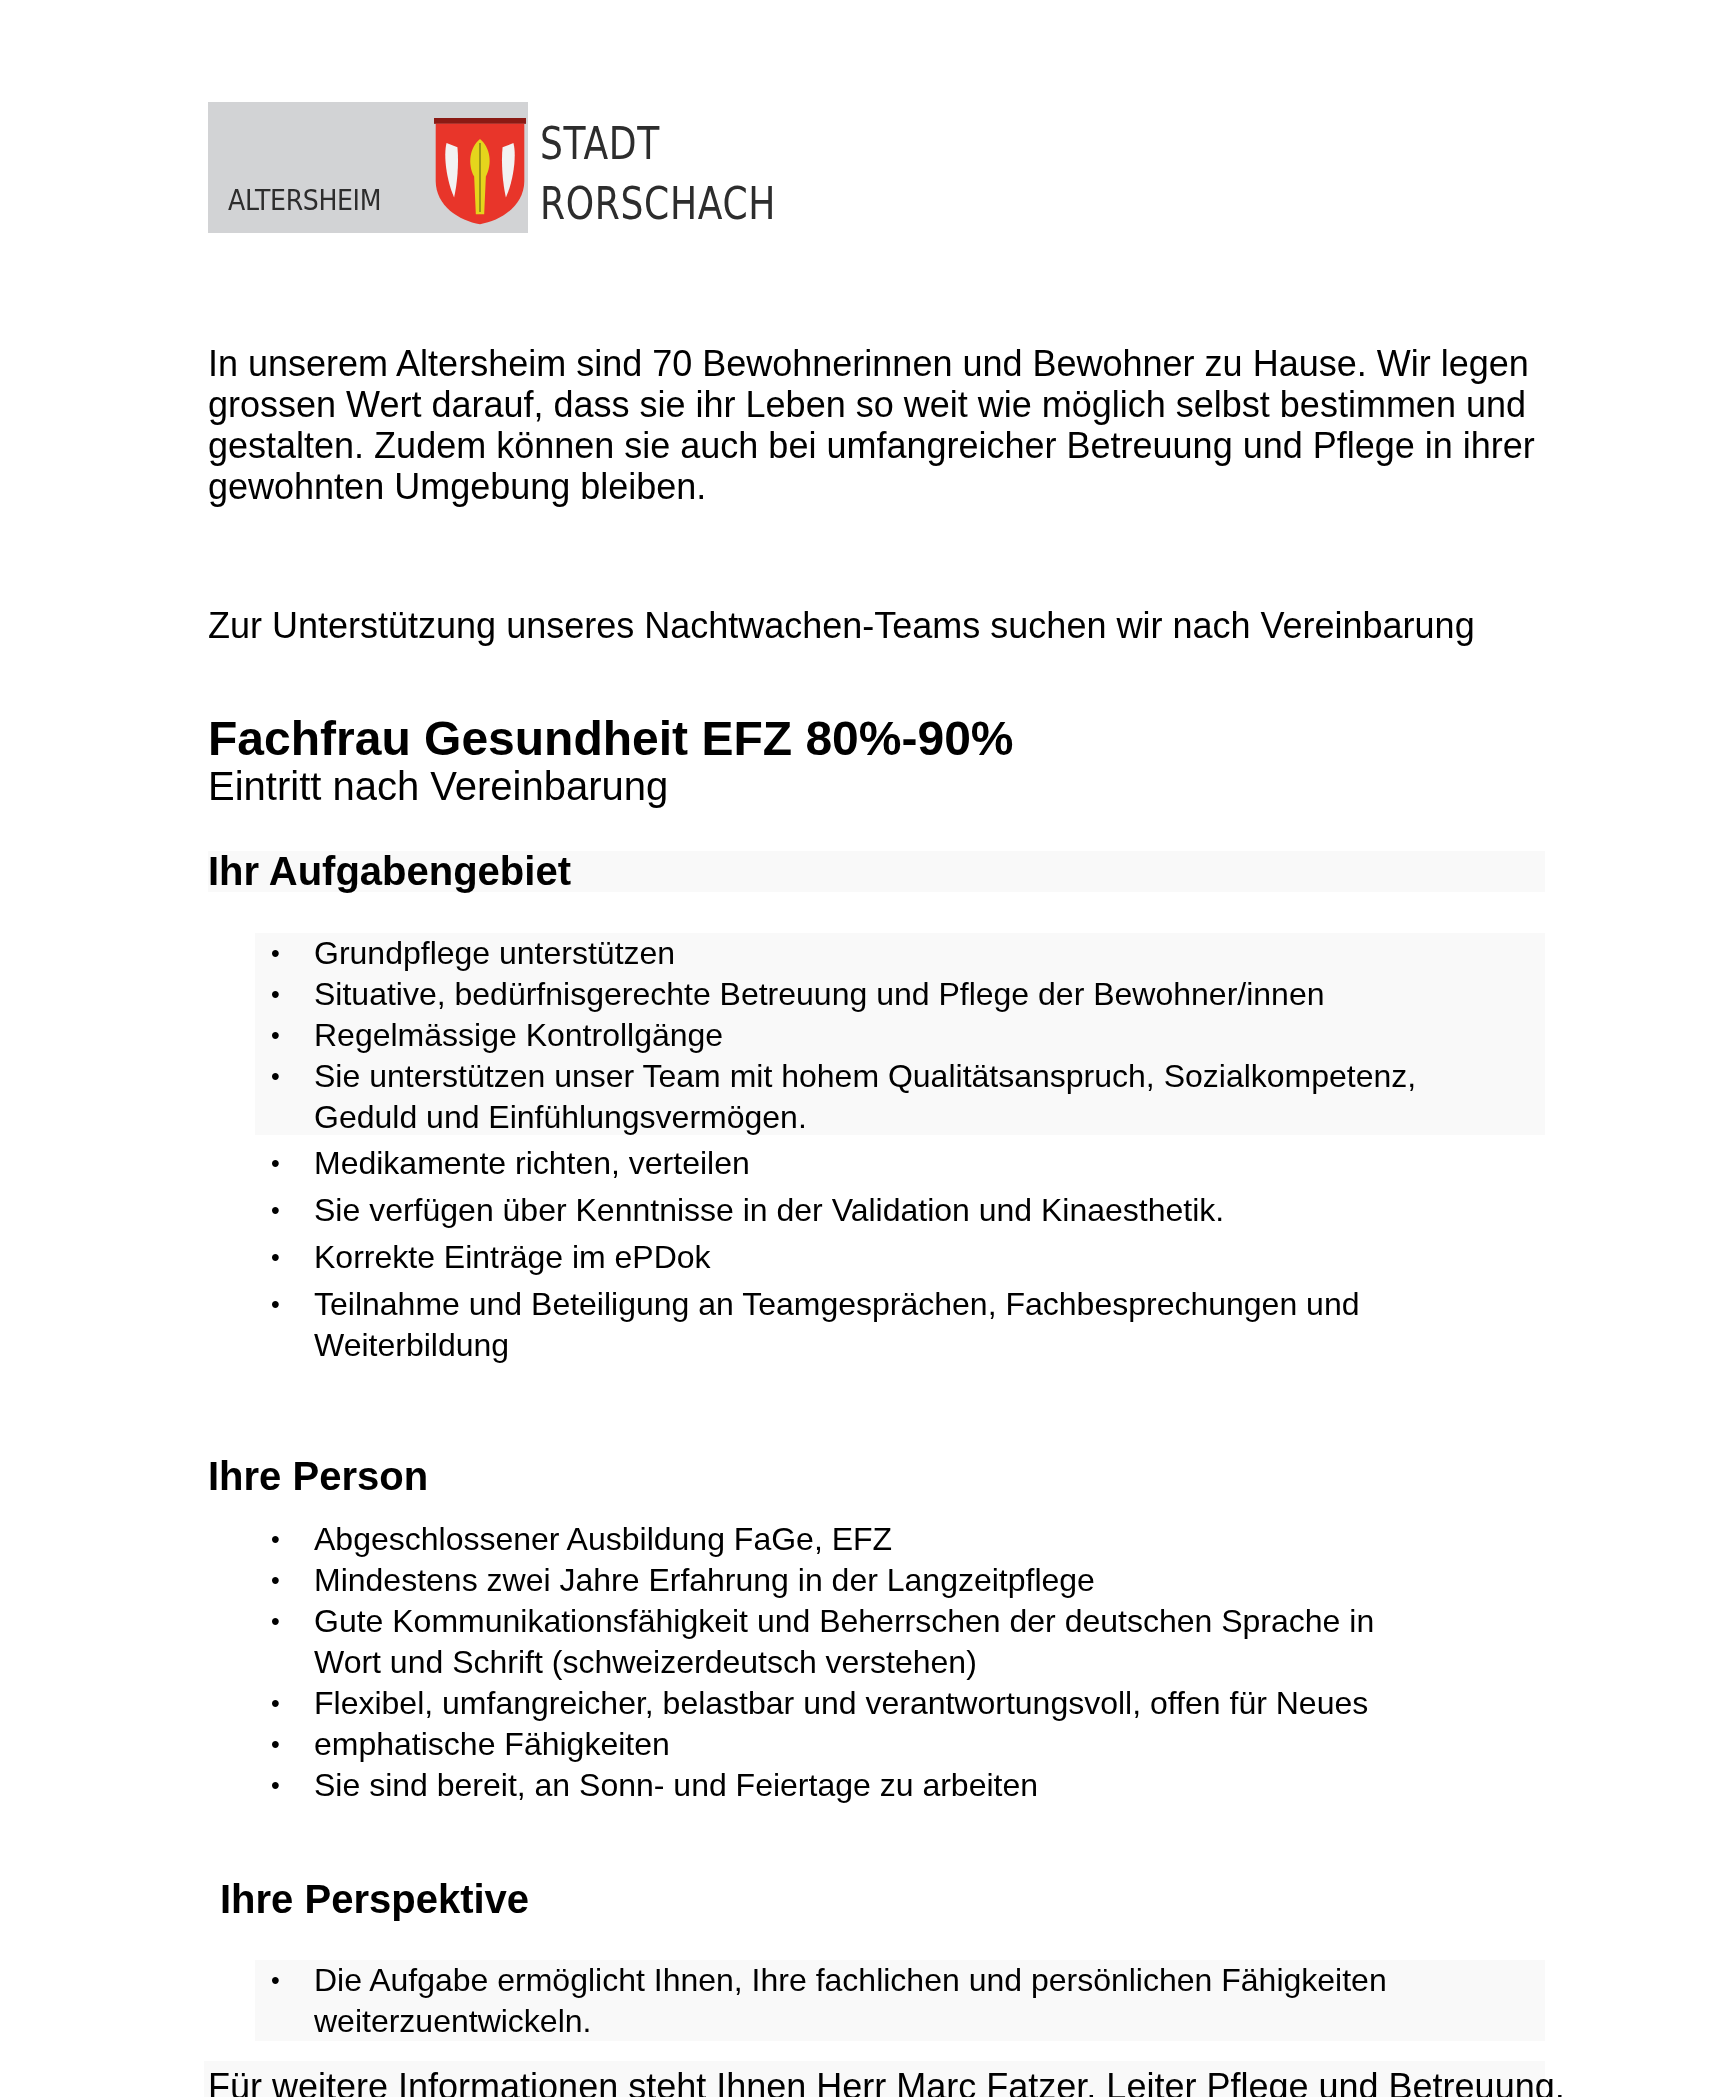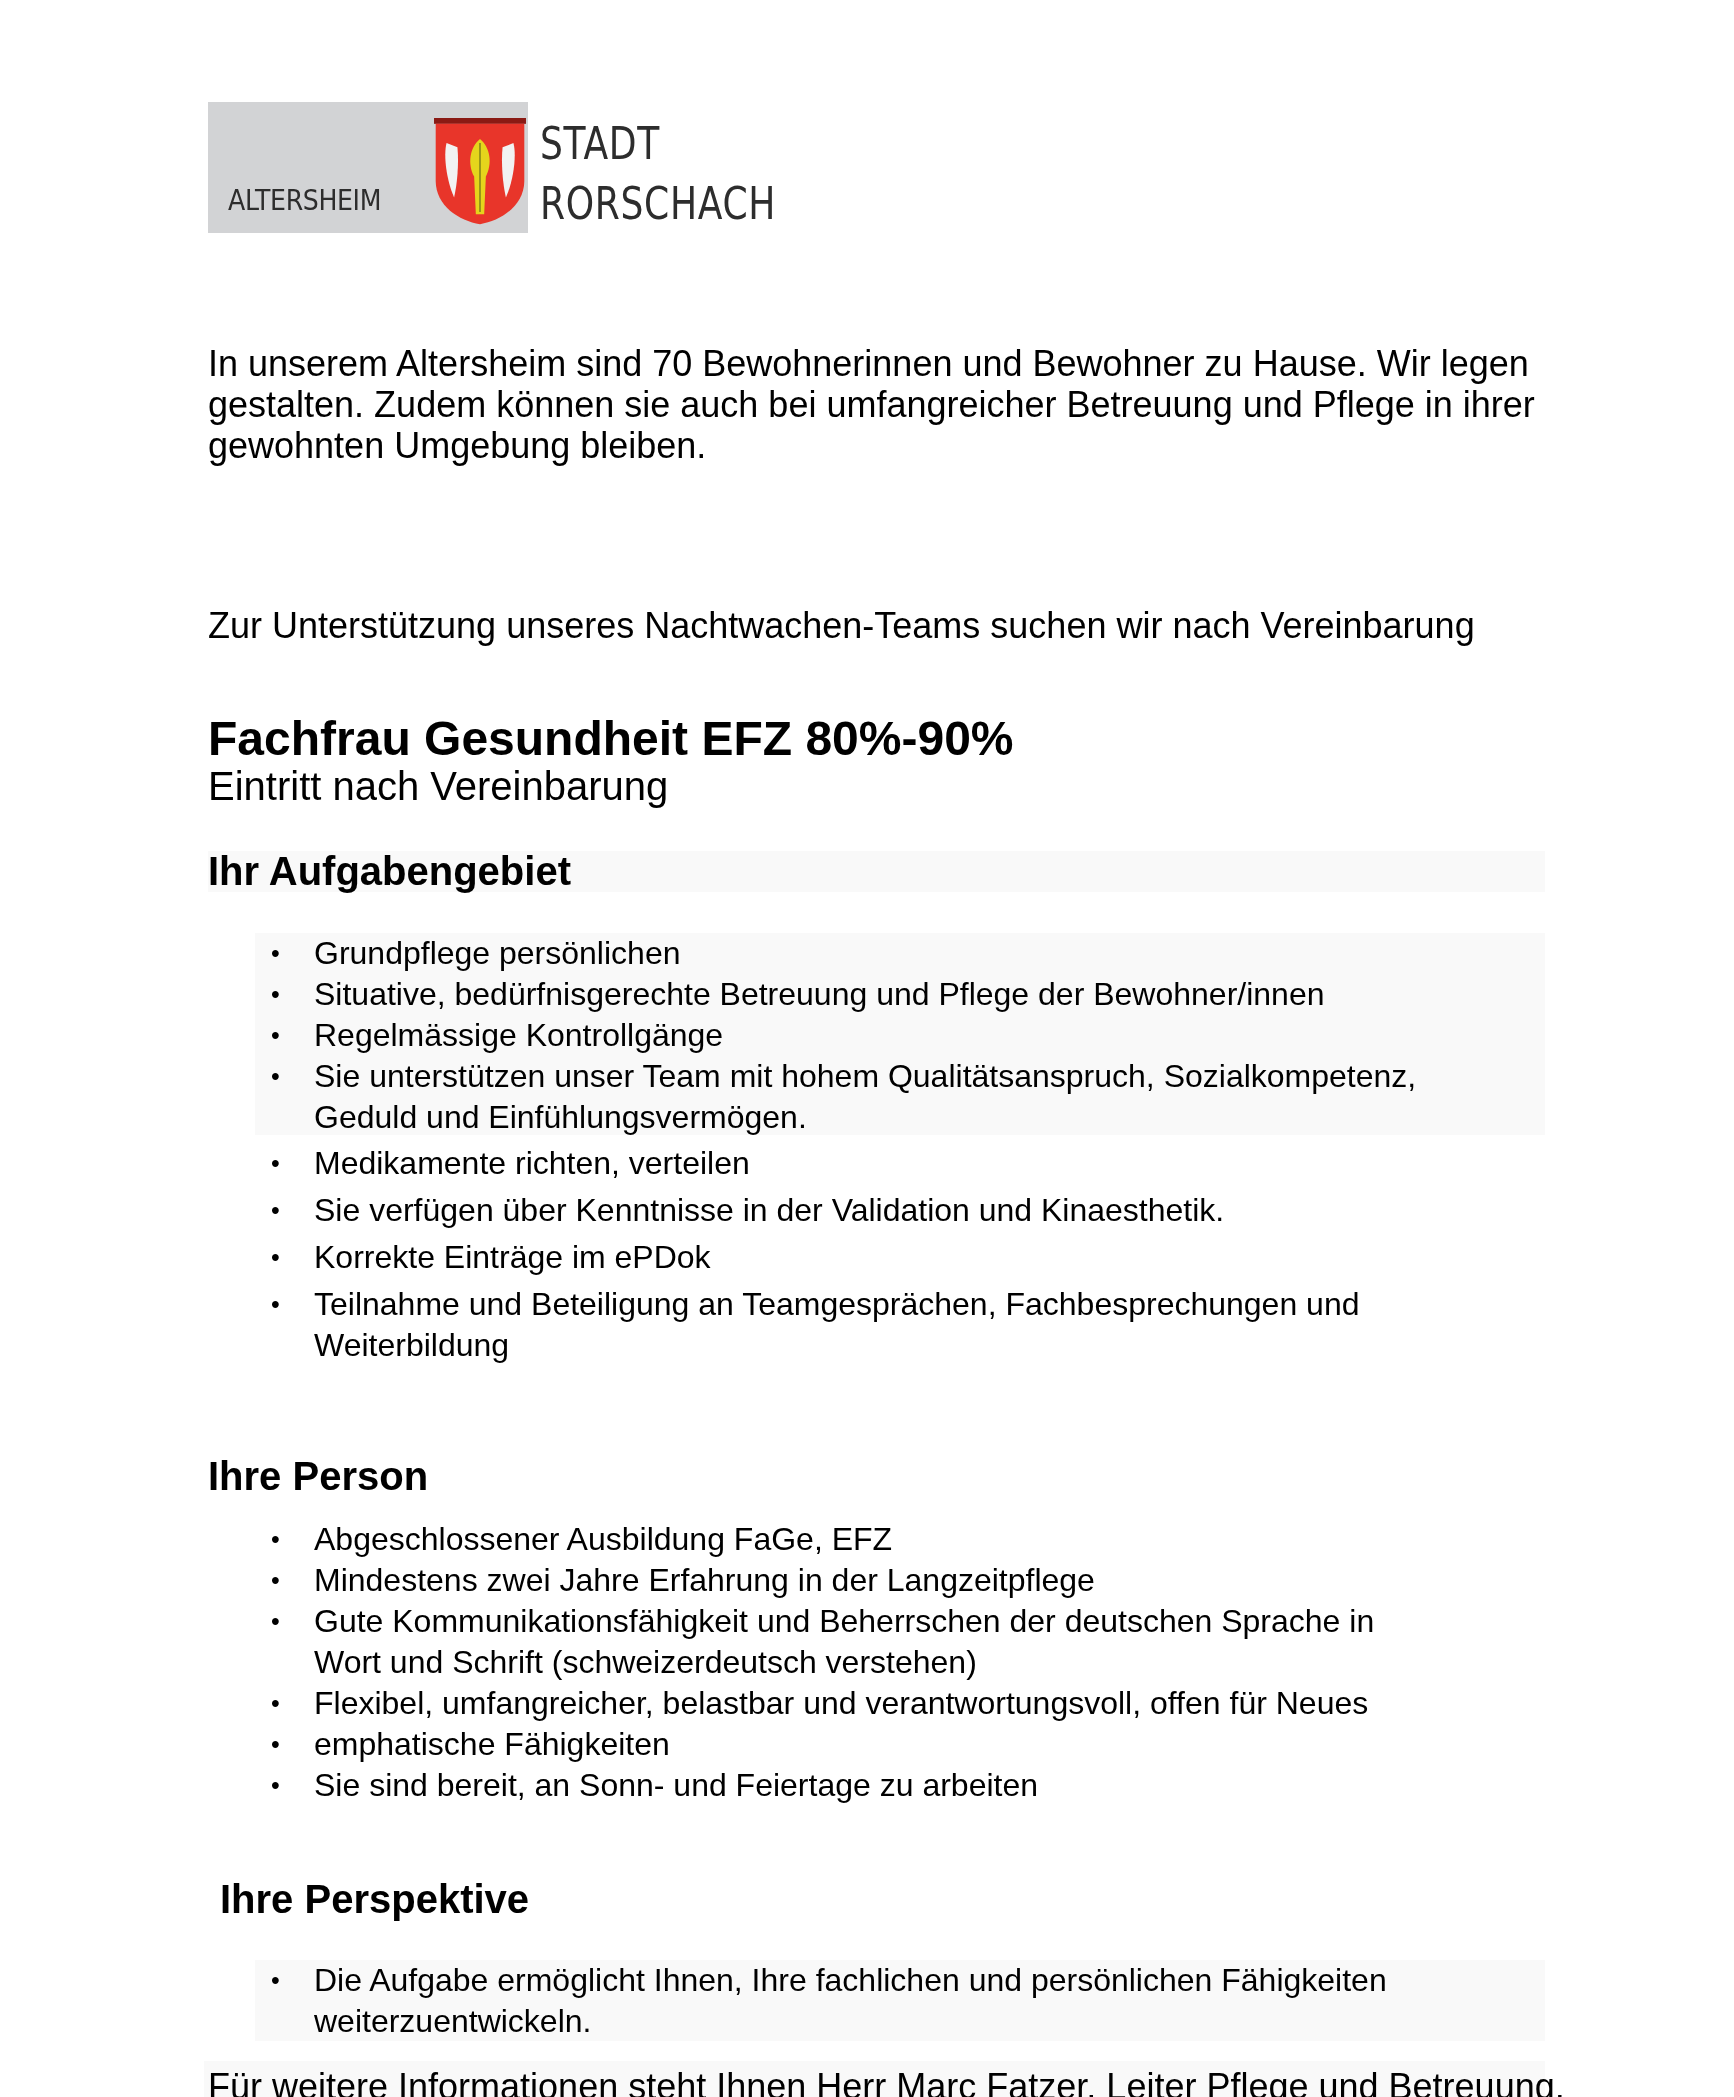--- a/index.html
+++ b/index.html
@@ -39,37 +39,38 @@
     <path d="M190 60 C198 90 190 150 172 190 C165 160 160 110 164 70 Z" fill="#f2f2f2"></path>
     <path d="M110 50 C85 70 80 110 96 140 L100 230 L120 230 L124 140 C140 110 135 70 110 50 Z" fill="#e5d51c"></path>
     <path d="M110 60 L110 225" stroke="#8a8a1a" stroke-width="4"></path>
   </svg>
   <div class="stadt">STADT</div>
   <div class="rorschach">RORSCHACH</div>
 </div>
 
 <div class="abs txt" style="left:208px; top:343px;">
   <div>In unserem Altersheim sind 70 Bewohnerinnen und Bewohner zu Hause. Wir legen</div>
+  <div>grossen Wert darauf, dass sie ihr Leben so weit wie möglich selbst bestimmen und</div>
   <div>gestalten. Zudem können sie auch bei umfangreicher Betreuung und Pflege in ihrer</div>
   <div>gewohnten Umgebung bleiben.</div>
 </div>
 
 <div class="abs txt" style="left:208px; top:605px;">Zur Unterstützung unseres Nachtwachen-Teams suchen wir nach Vereinbarung</div>
 
 <div class="abs title" style="left:208px; top:716px;">Fachfrau Gesundheit EFZ 80%-90%</div>
 <div class="abs subtitle" style="left:208px; top:763px;">Eintritt nach Vereinbarung</div>
 
 <div class="abs shade" style="left:208px; top:851px; width:1337px; height:41px;"></div>
 <div class="abs section-h" style="left:208px; top:851px;">Ihr Aufgabengebiet</div>
 
 <div class="abs shade" style="left:255px; top:933px; width:1290px; height:202px;"></div>
 <ul class="abs blist" style="left:208px; top:933px; width:1342px;">
   <li>
       <span class="bullet" style="left:55px">•</span>
-      <div>Grundpflege persönlichen</div>
+      <div>Grundpflege unterstützen</div>
     </li>
   <li>
       <span class="bullet" style="left:55px">•</span>
       <div>Situative, bedürfnisgerechte Betreuung und Pflege der Bewohner/innen</div>
     </li>
   <li>
       <span class="bullet" style="left:55px">•</span>
       <div>Regelmässige Kontrollgänge</div>
     </li>
   <li>

